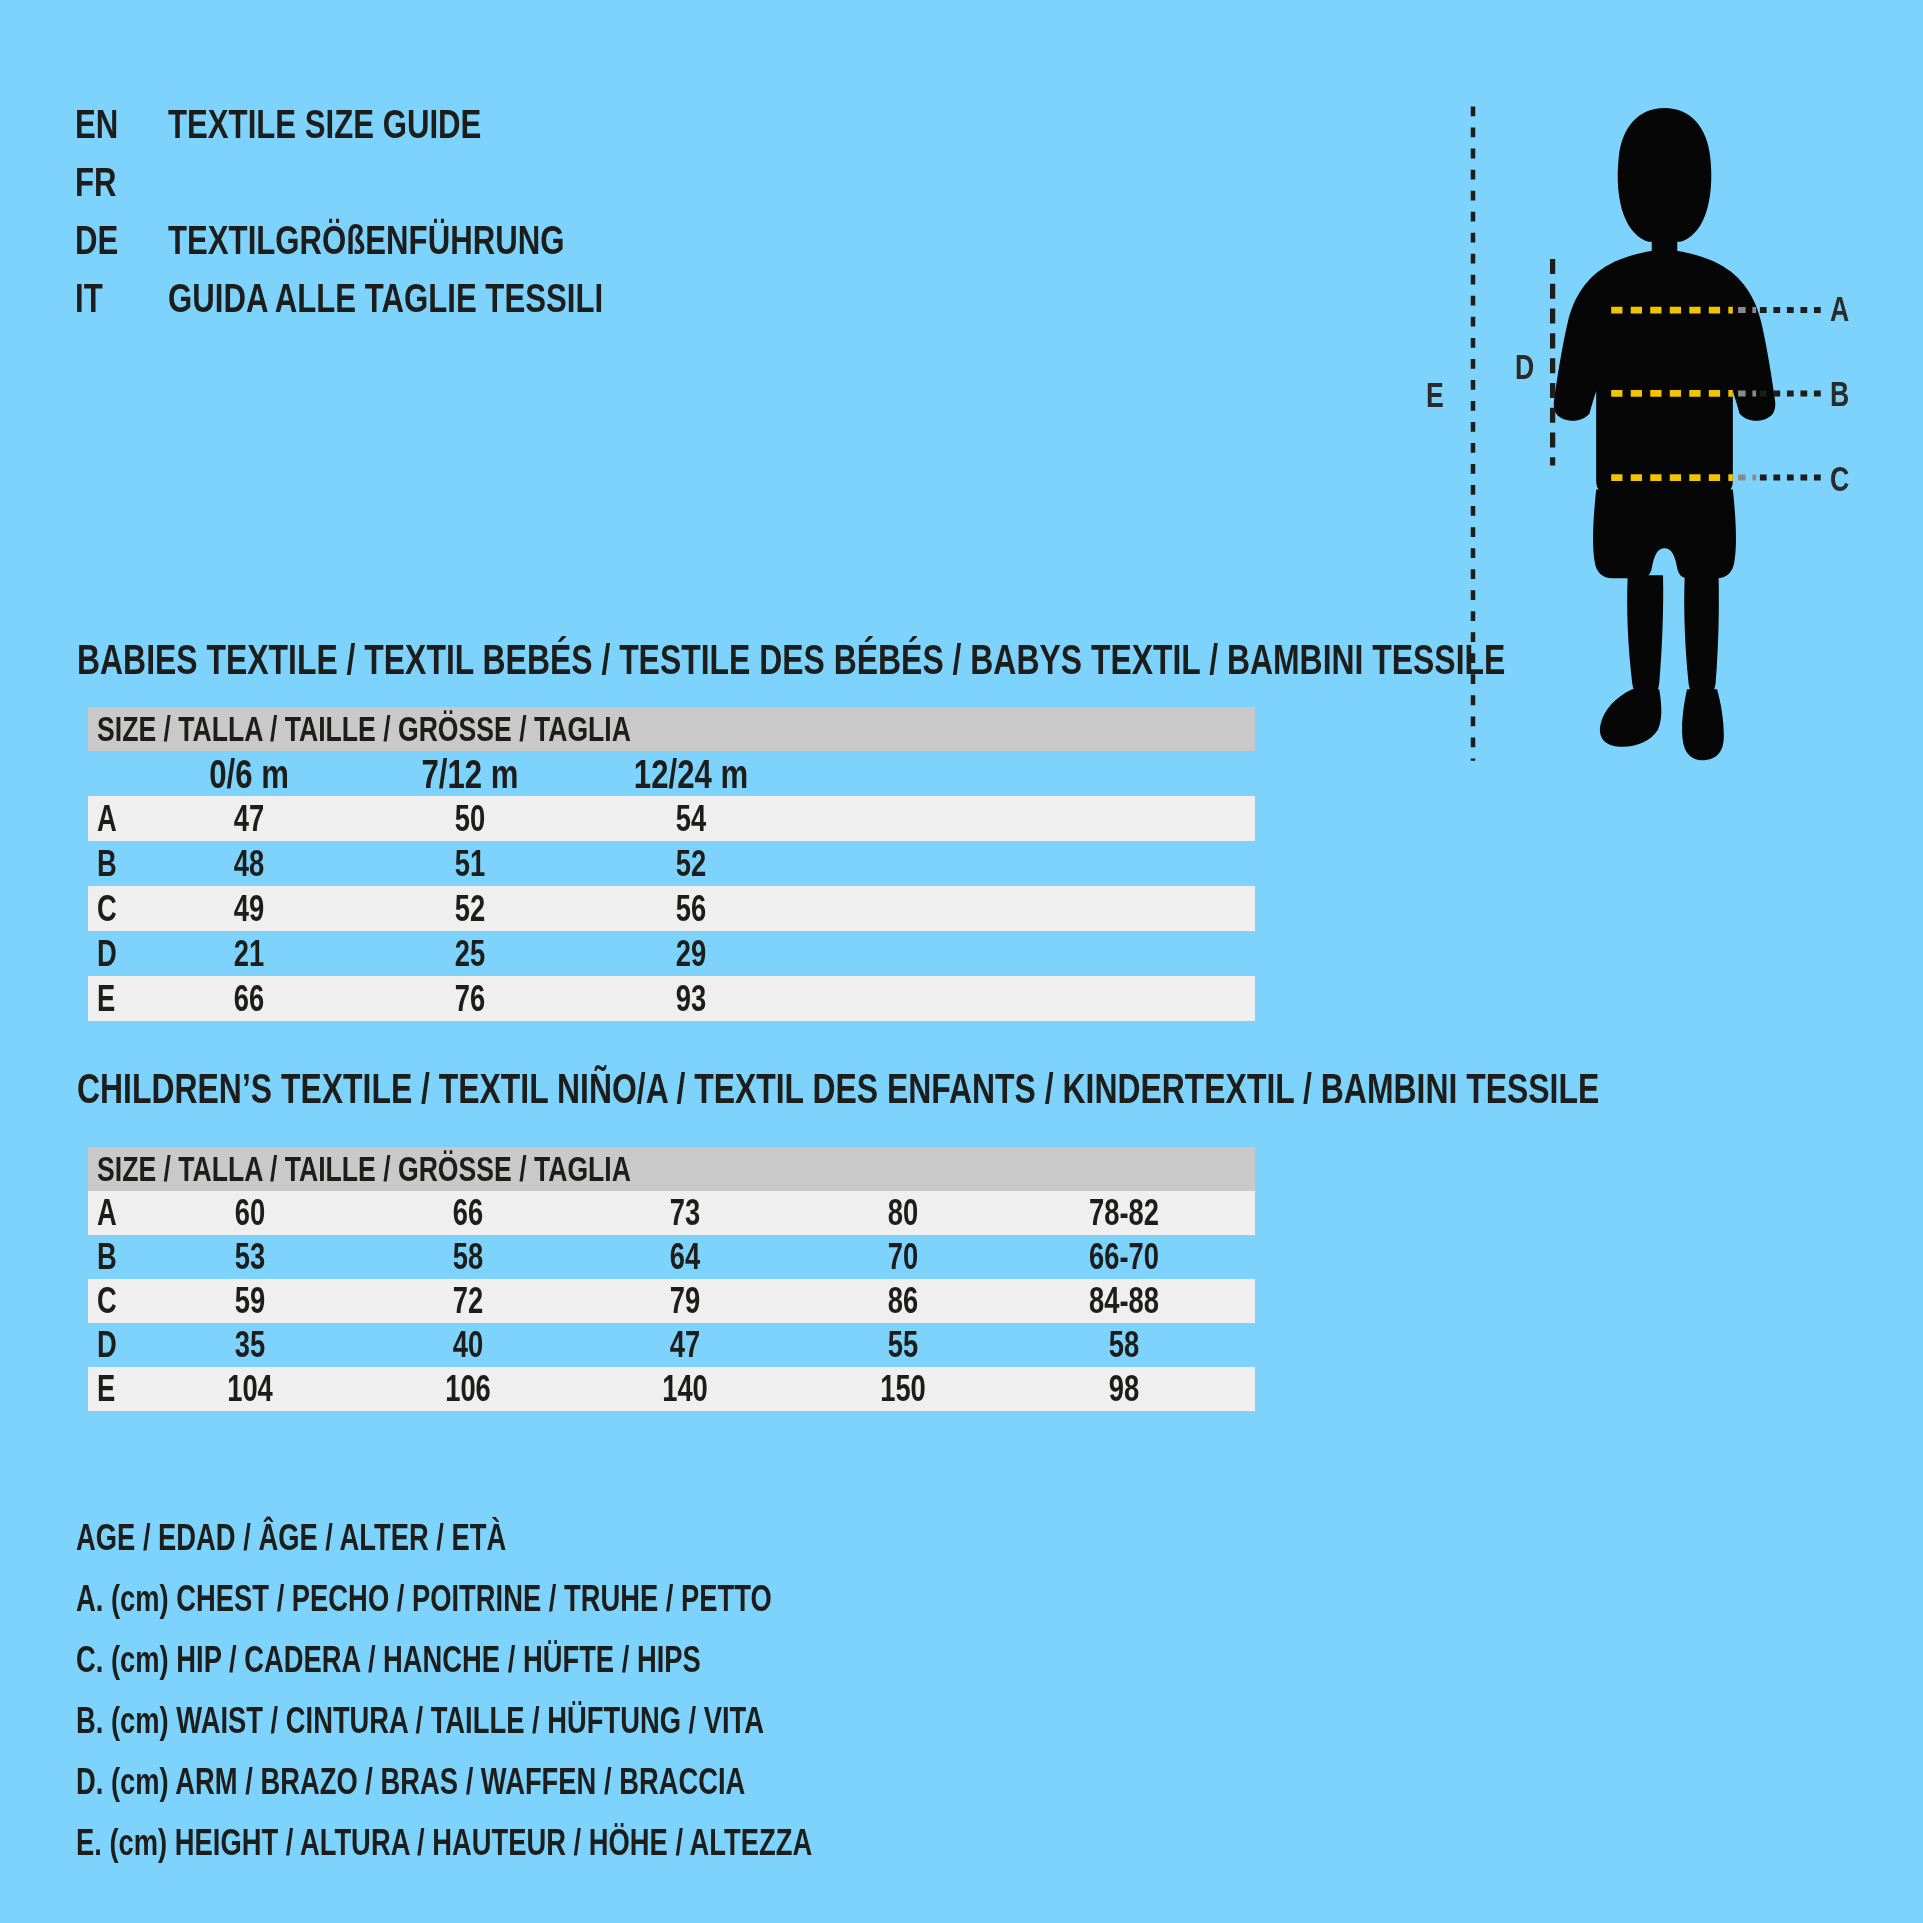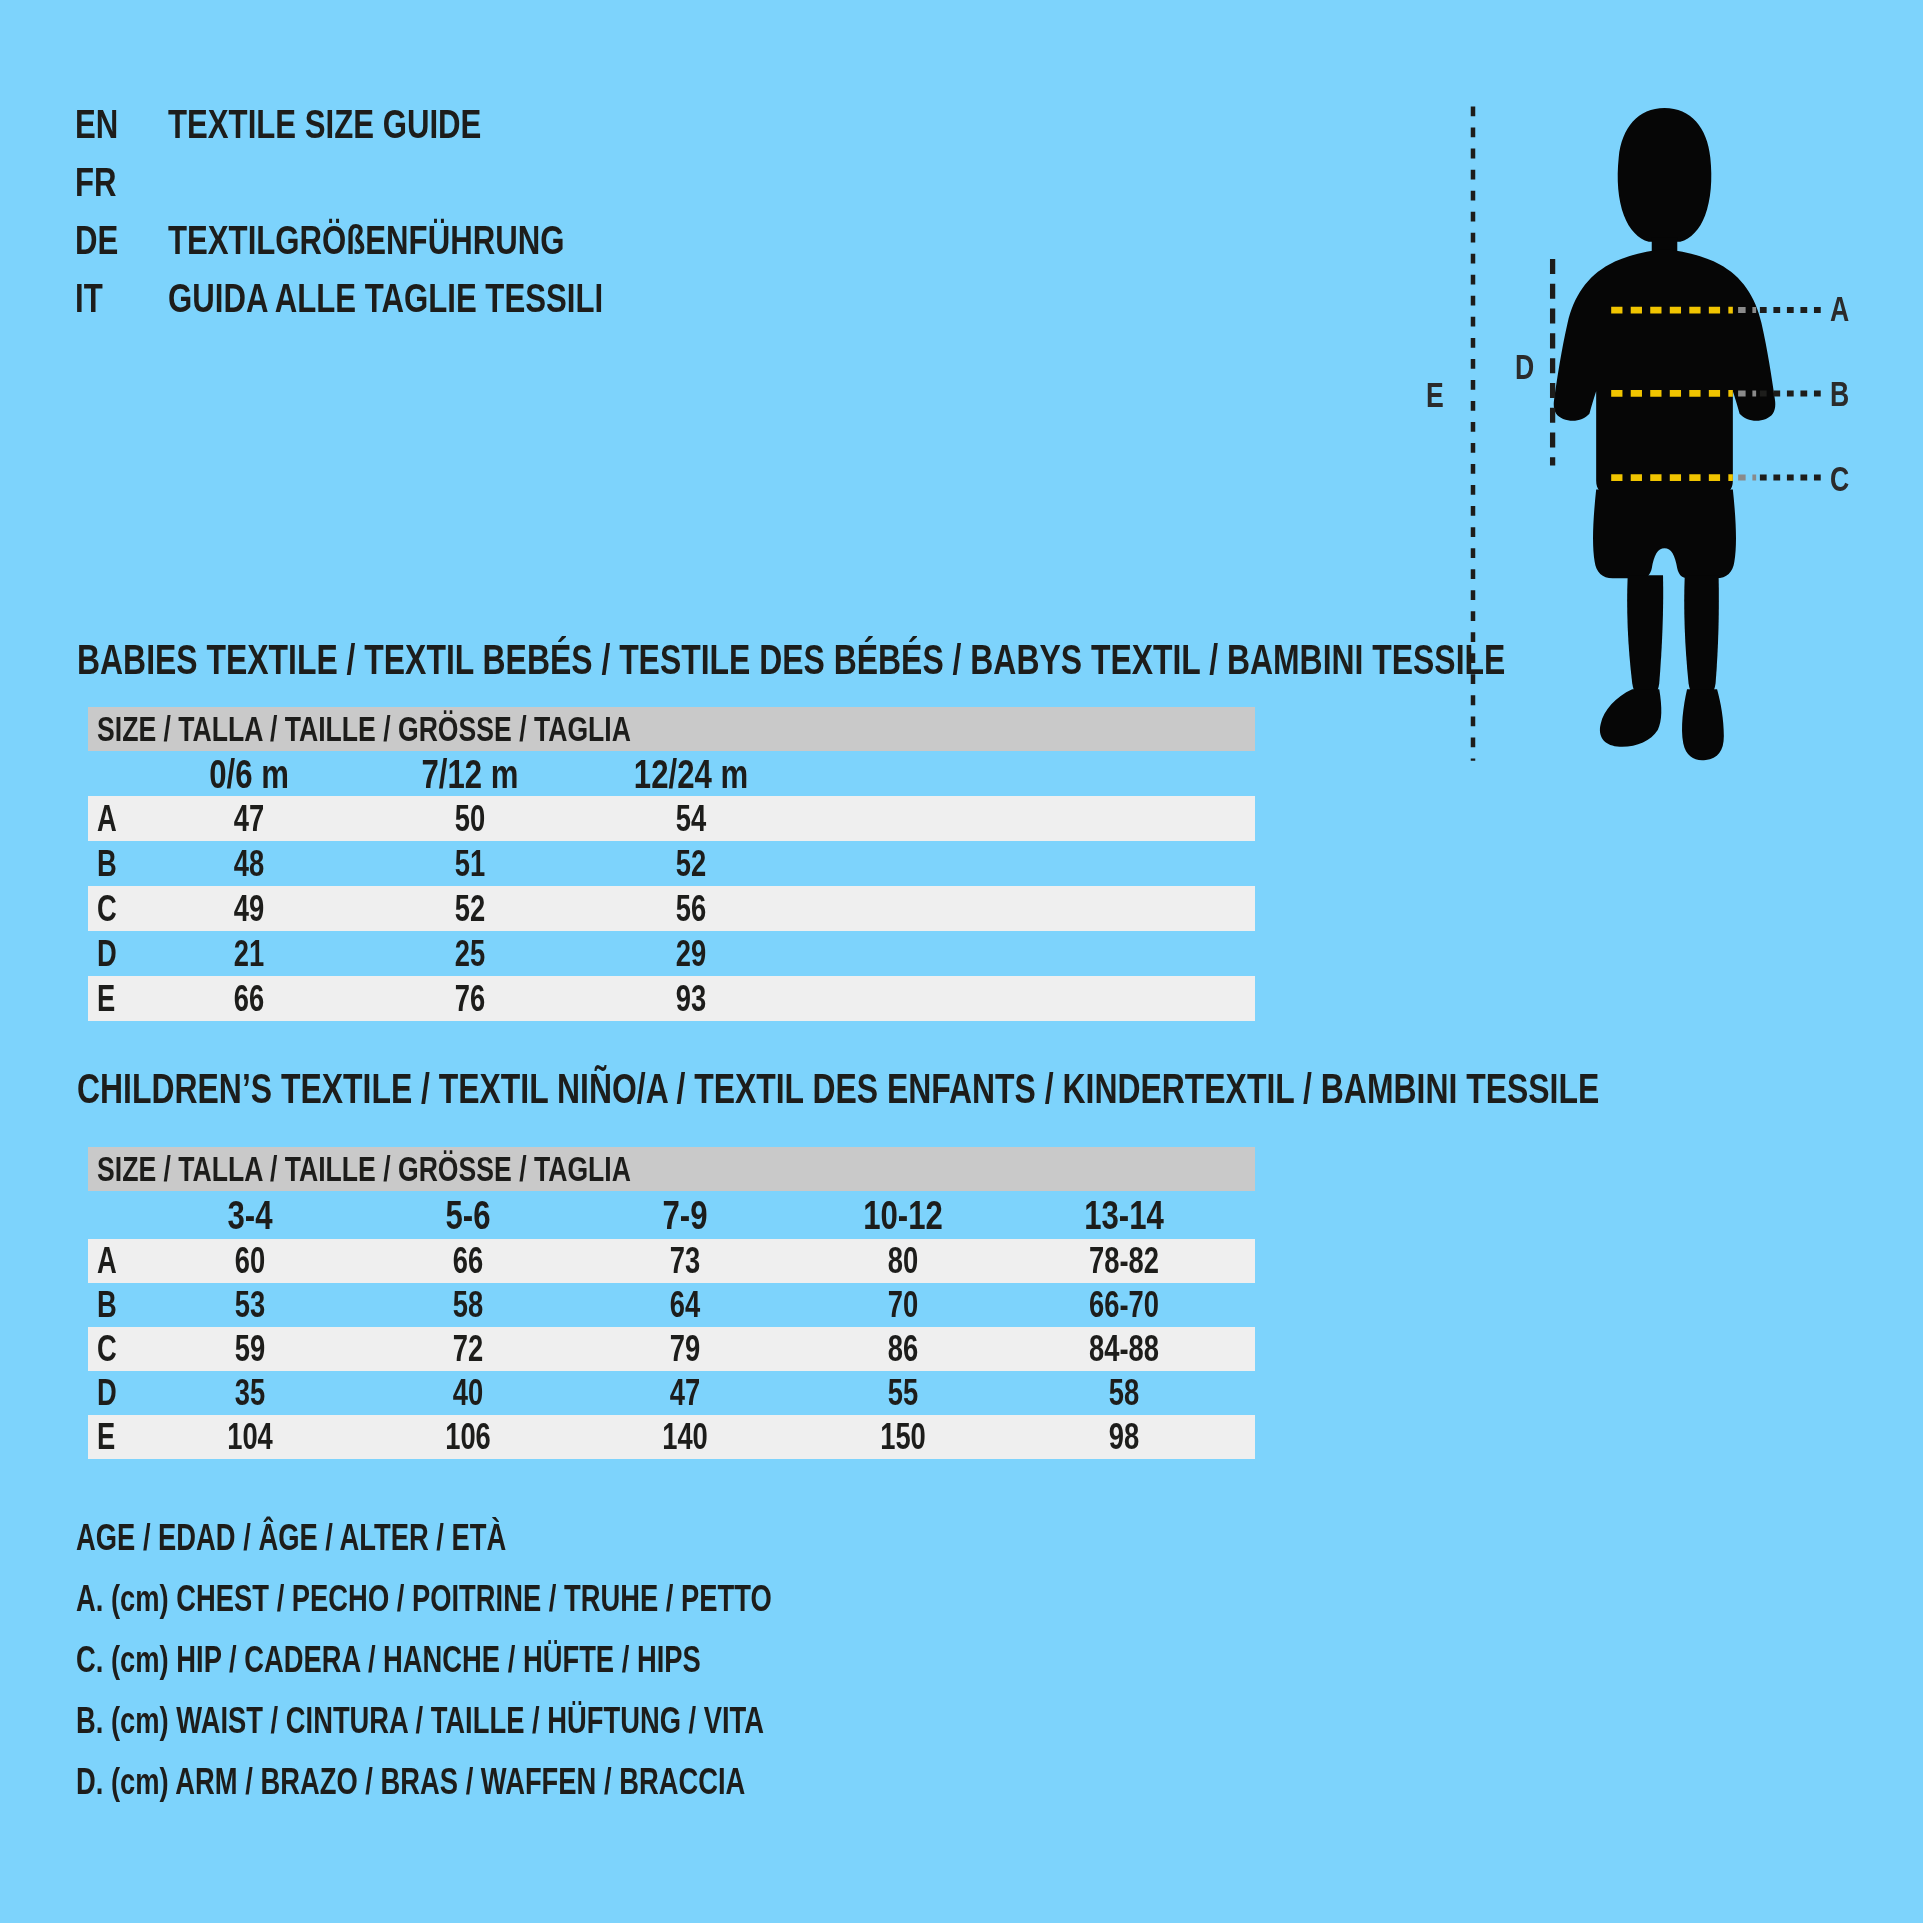--- a/index.html
+++ b/index.html
@@ -129,27 +129,20 @@
       <span class="cellv" style="left:603px;"><span>93</span></span>
     </div>
   </div>
 
   <div class="section-title" style="top:1068px;"><span class="cond">CHILDREN’S TEXTILE / TEXTIL NIÑO/A / TEXTIL DES ENFANTS / KINDERTEXTIL / BAMBINI TESSILE</span></div>
 
   <div class="sizetable" style="top:1147px;">
     <div class="bar">
         <span class="cond">SIZE / TALLA / TAILLE / GRÖSSE / TAGLIA</span>
       </div>
-    <div class="colhead" style="height:48px;">
-      <span class="cellv" style="left:162px;"><span>3-4</span></span>
-      <span class="cellv" style="left:380px;"><span>5-6</span></span>
-      <span class="cellv" style="left:597px;"><span>7-9</span></span>
-      <span class="cellv" style="left:815px;"><span>10-12</span></span>
-      <span class="cellv" style="left:1036px;"><span>13-14</span></span>
-    </div>
     <div class="trow striped" style="height:44px;">
       <span class="rlabel">A</span>
       <span class="cellv" style="left:162px;"><span>60</span></span>
       <span class="cellv" style="left:380px;"><span>66</span></span>
       <span class="cellv" style="left:597px;"><span>73</span></span>
       <span class="cellv" style="left:815px;"><span>80</span></span>
       <span class="cellv" style="left:1036px;"><span>78-82</span></span>
     </div>
     <div class="trow" style="height:44px;">
       <span class="rlabel">B</span>
@@ -184,16 +177,17 @@
       <span class="cellv" style="left:1036px;"><span>98</span></span>
     </div>
   </div>
 
   <div class="legend">
     <div class="legend-line"><span class="cond">AGE / EDAD / ÂGE / ALTER / ETÀ</span></div>
     <div class="legend-line"><span class="cond">A. (cm) CHEST / PECHO / POITRINE / TRUHE / PETTO</span></div>
     <div class="legend-line"><span class="cond">C. (cm) HIP / CADERA / HANCHE / HÜFTE / HIPS</span></div>
     <div class="legend-line"><span class="cond">B. (cm) WAIST / CINTURA / TAILLE / HÜFTUNG / VITA</span></div>
     <div class="legend-line"><span class="cond">D. (cm) ARM / BRAZO / BRAS / WAFFEN / BRACCIA</span></div>
+    <div class="legend-line"><span class="cond">E. (cm) HEIGHT / ALTURA / HAUTEUR / HÖHE / ALTEZZA</span></div>
   </div>
 
 </div>
 
 
 </body></html>

